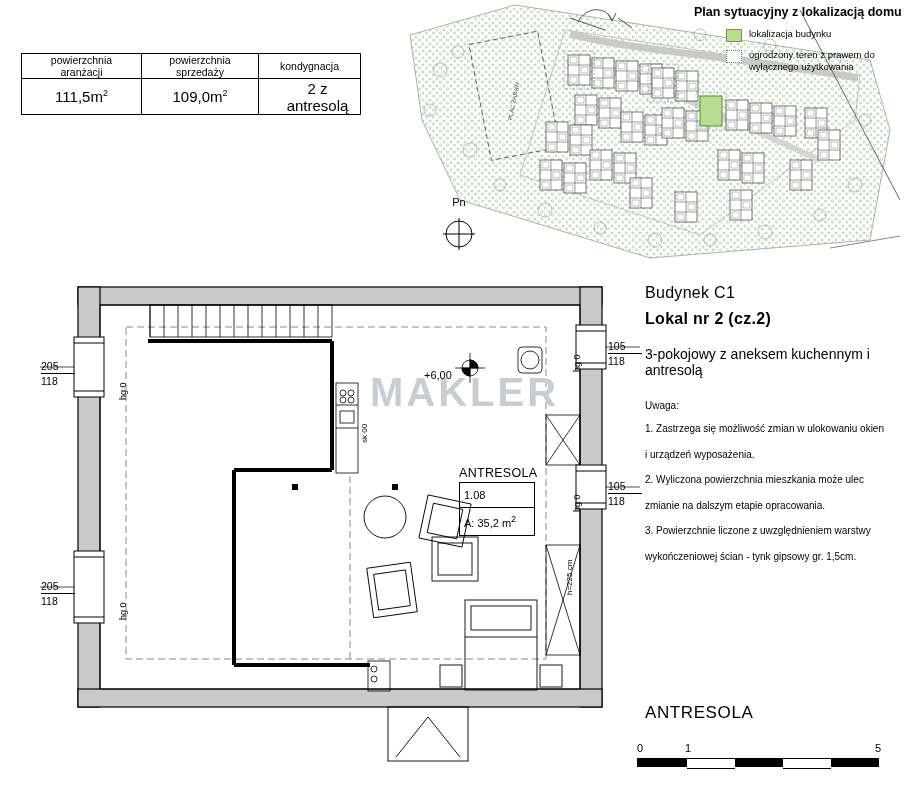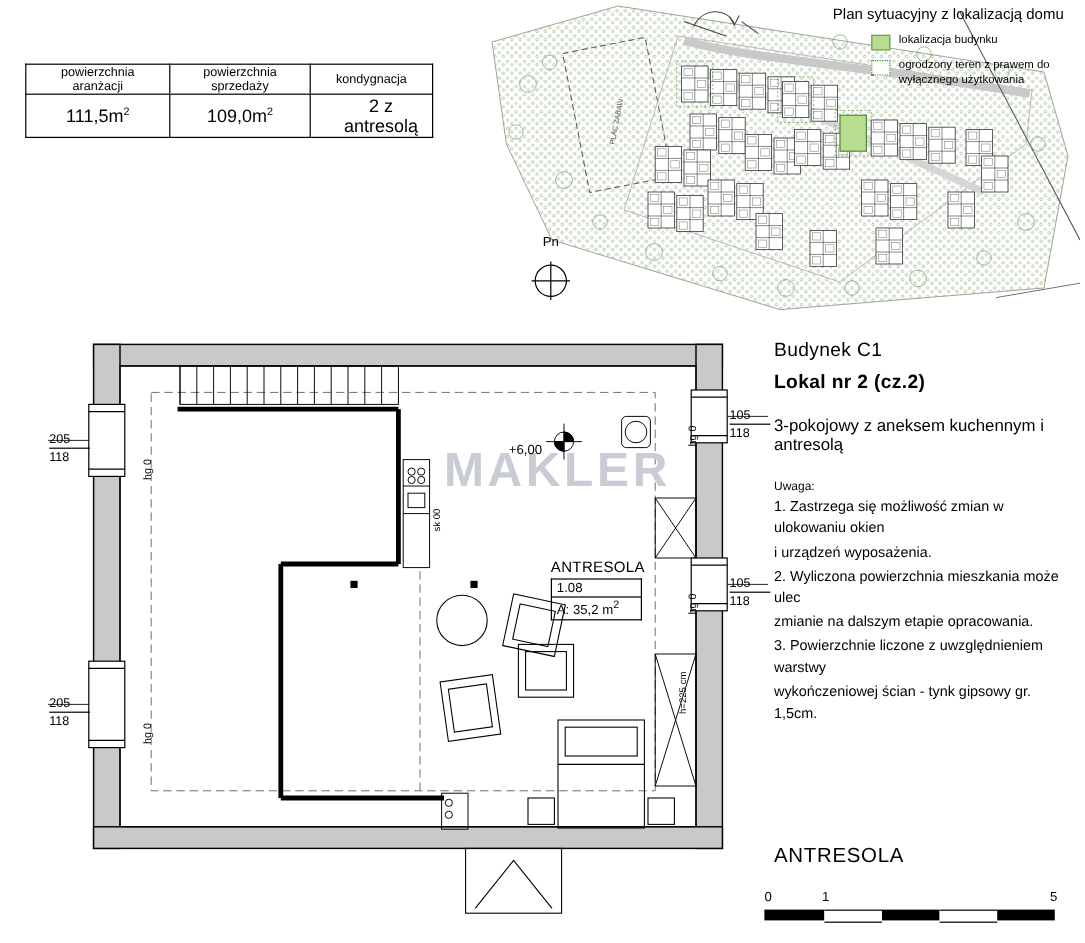--- a/index.html
+++ b/index.html
@@ -23,41 +23,41 @@
   }
   #area-table tr.head td{font-size:10.5px;height:20px;padding:0 7px;}
   #area-table tr.vals td{font-size:15px;height:35px;}
   #area-table td.c1{width:105px;}
   #area-table td.c2{width:102px;}
   #area-table td.c3{width:85px;font-size:12.5px;padding-left:16px;}
   sup{font-size:9px;vertical-align:super;}
 
   
   #legend{left:694px;top:5px;width:210px;}
-  #legend .ltitle{font-size:12.5px;font-weight:normal;margin-bottom:9px;}
+  #legend .ltitle{font-size:12.5px;font-weight:bold;margin-bottom:9px;}
   #legend .lrow{display:flex;align-items:flex-start;margin-bottom:7px;padding-left:32px;}
   #legend .swatch{width:14px;height:11px;flex:0 0 14px;margin-right:7px;margin-top:1px;}
   #legend .sw-green{background:#b9dd8f;border:1px solid #6f9c46;}
   #legend .sw-dot{background:#ffffff;border:1px dotted #4f8b3a;}
   #legend .ltext{font-size:9.5px;line-height:1.25;}
 
   
   #site-plan{left:400px;top:0px;width:500px;height:262px;}
 
   
   #compass{left:437px;top:196px;width:44px;height:60px;}
   #compass .pn{font-size:11px;text-align:center;}
 
   
   #info-panel{left:645px;top:284px;width:252px;}
   #info-panel .bld{font-size:16px;font-weight:normal;letter-spacing:.3px;}
   #info-panel .lok{font-size:16px;font-weight:bold;letter-spacing:.3px;margin-top:8px;}
   #info-panel .desc{font-size:14px;margin-top:18px;}
   #info-panel .note-title{font-size:10px;margin-top:22px;}
-  #info-panel .note{font-size:12px;line-height:1.45;margin-top:3px;}
+  #info-panel .note{font-size:10px;line-height:1.45;margin-top:11px;}
 
   #antresola-label{left:645px;top:703px;font-size:17px;letter-spacing:.6px;}
 
   
   #scale{left:637px;top:742px;width:248px;}
   #scale .nums{position:relative;height:14px;font-size:11px;}
   #scale .nums span{position:absolute;top:0;}
   #scale .bar{position:relative;height:9px;margin-top:2px;}
   #scale .seg{position:absolute;top:0;height:9px;}
   #scale .blk{background:#000;}
@@ -77,21 +77,21 @@
   .dim{position:absolute;font-size:10.5px;text-align:left;width:34px;}
   .dim .top{border-bottom:1px solid #000;padding-bottom:1px;}
   .dim .bot{padding-top:1px;}
 
   .vlab{position:absolute;font-size:9px;transform:rotate(-90deg);transform-origin:left top;white-space:nowrap;}
 
   
   #room-box{left:459px;top:466px;width:76px;}
   #room-box .rb-title{font-size:12.5px;text-align:center;letter-spacing:.3px;}
   #room-box table{border-collapse:collapse;width:76px;margin-top:2px;}
-  #room-box td{border:1px solid #000;font-size:11px;padding:1px 4px;}
+  #room-box td{border:1px solid #000;font-size:11px;padding:6px 4px;}
 
   #lvl-mark{left:424px;top:369px;font-size:11px;}
 </style>
 </head>
 <body>
 
 <table class="abs" id="area-table">
   <tbody>
       <tr class="head">
     <td class="c1">powierzchnia aranżacji</td>

